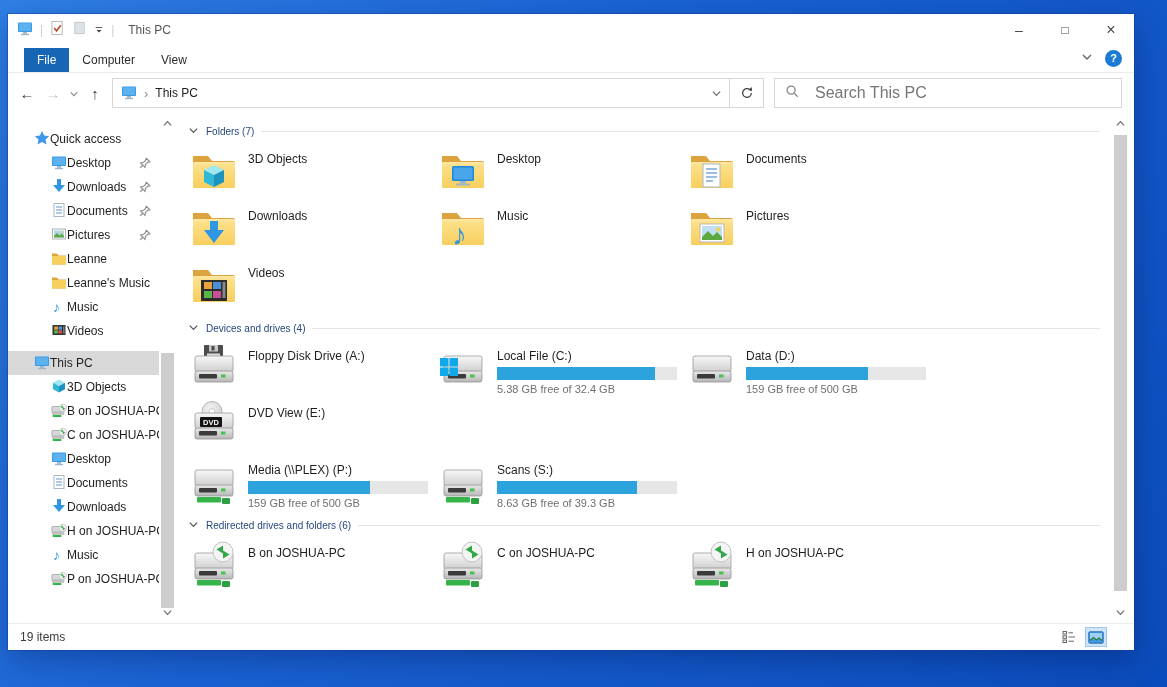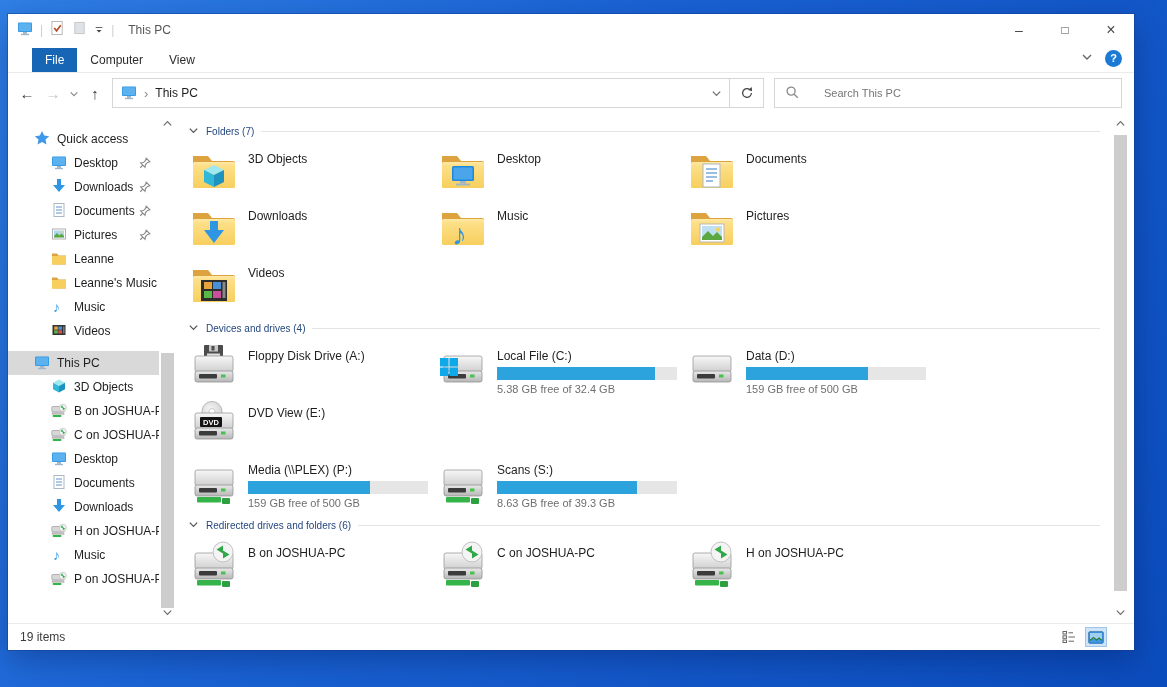--- a/index.html
+++ b/index.html
@@ -17,39 +17,39 @@
   
   .titlebar{height:32px;display:flex;align-items:center;flex:none;}
   .qat{display:flex;align-items:center;gap:7px;padding-left:9px;}
   .qat-sep{color:#cfcfcf;font-size:12px;}
   .title-text{color:#555;font-size:12px;margin-left:7px;white-space:nowrap;}
   .win-controls{margin-left:auto;display:flex;height:100%;}
   .win-btn{width:46px;display:flex;align-items:center;justify-content:center;color:#4a4a4a;font-size:14px;}
   
   .tabrow{height:26px;display:flex;align-items:flex-end;border-bottom:1px solid #ebebeb;position:relative;flex:none;}
   .tab{font-size:12px;padding:5px 13px;color:#2b2b2b;}
-  .tab:first-child{margin-left:24px;}
+  .tab:first-child{margin-left:16px;}
   .tab.active{background:#1766b5;color:#fff;}
   .tabrow-right{position:absolute;right:12px;bottom:5px;display:flex;gap:12px;align-items:center;}
   .help-btn{width:17px;height:17px;border-radius:50%;background:#1b7bd4;color:#fff;font-size:11px;font-weight:bold;display:flex;align-items:center;justify-content:center;}
   
   .addressrow{height:40px;display:flex;align-items:center;padding:0 12px 0 6px;flex:none;}
   .nav-btn{width:26px;text-align:center;font-size:15px;color:#3a3a3a;flex:none;}
   .nav-btn.disabled{color:#c3c3c3;}
   .nav-btn.small{width:16px;}
   .addressbox{height:30px;border:1px solid #d6d6d6;box-sizing:border-box;display:flex;align-items:center;width:618px;margin-left:4px;padding-left:8px;font-size:12px;color:#1e1e1e;flex:none;}
   .addressbox .crumb-chev{color:#8a8a8a;margin:0 7px;font-size:13px;}
   .addressbox .spacer{flex:1;}
   .addr-drop{width:26px;height:100%;display:flex;align-items:center;justify-content:center;}
   .refreshbox{height:30px;width:34px;border:1px solid #d6d6d6;border-left:none;box-sizing:border-box;display:flex;align-items:center;justify-content:center;flex:none;}
-  .searchbox{height:30px;border:1px solid #d6d6d6;box-sizing:border-box;flex:1;margin-left:10px;display:flex;align-items:center;gap:24px;padding:0 10px;color:#767676;font-size:11px;white-space:nowrap;overflow:hidden;}
+  .searchbox{height:30px;border:1px solid #d6d6d6;box-sizing:border-box;flex:1;margin-left:10px;display:flex;align-items:center;gap:15px;padding:0 10px;color:#767676;font-size:16px;white-space:nowrap;overflow:hidden;}
   
   .main{flex:1;display:flex;min-height:0;}
   .sidebar{width:168px;flex:none;position:relative;padding-top:14px;box-sizing:border-box;overflow:hidden;}
-  .side-item{height:24px;display:flex;align-items:center;gap:7px;padding-left:26px;font-size:12px;color:#1e1e1e;width:151px;box-sizing:border-box;overflow:hidden;white-space:nowrap;position:relative;flex:none;}
+  .side-item{height:24px;display:flex;align-items:center;padding-left:26px;font-size:12px;color:#1e1e1e;width:151px;box-sizing:border-box;overflow:hidden;white-space:nowrap;position:relative;flex:none;}
   .side-item.lvl1{padding-left:43px;}
   .side-item.selected{background:#d9d9d9;}
   .side-item.gap{margin-top:8px;}
   .side-item .lbl{overflow:hidden;white-space:nowrap;}
   .side-item .pin{position:absolute;right:8px;top:6px;}
   .side-item svg{flex:none;}
   .side-scroll{position:absolute;right:0;top:0;bottom:0;width:17px;}
   .scroll-arrow{position:absolute;left:0;width:17px;height:17px;display:flex;align-items:center;justify-content:center;}
   .side-thumb{position:absolute;left:2px;width:13px;background:#cdcdcd;border-radius:0;}
   .content{flex:1;position:relative;padding:6px 30px 0 10px;box-sizing:border-box;overflow:hidden;}

